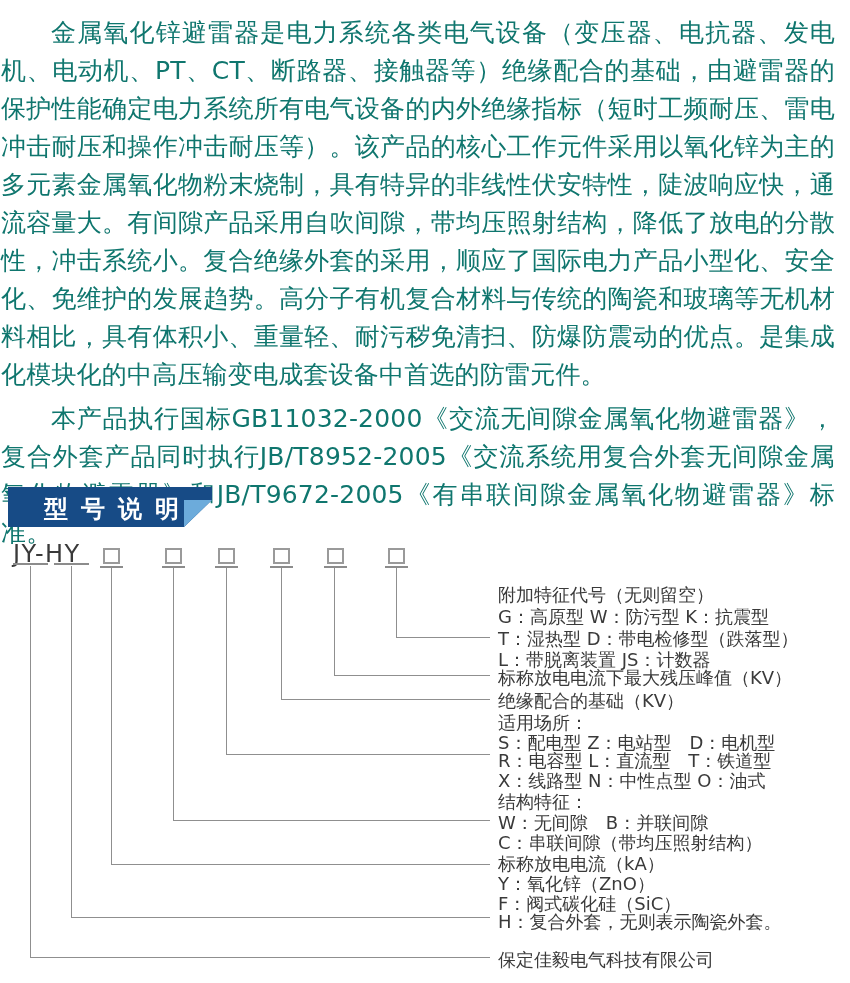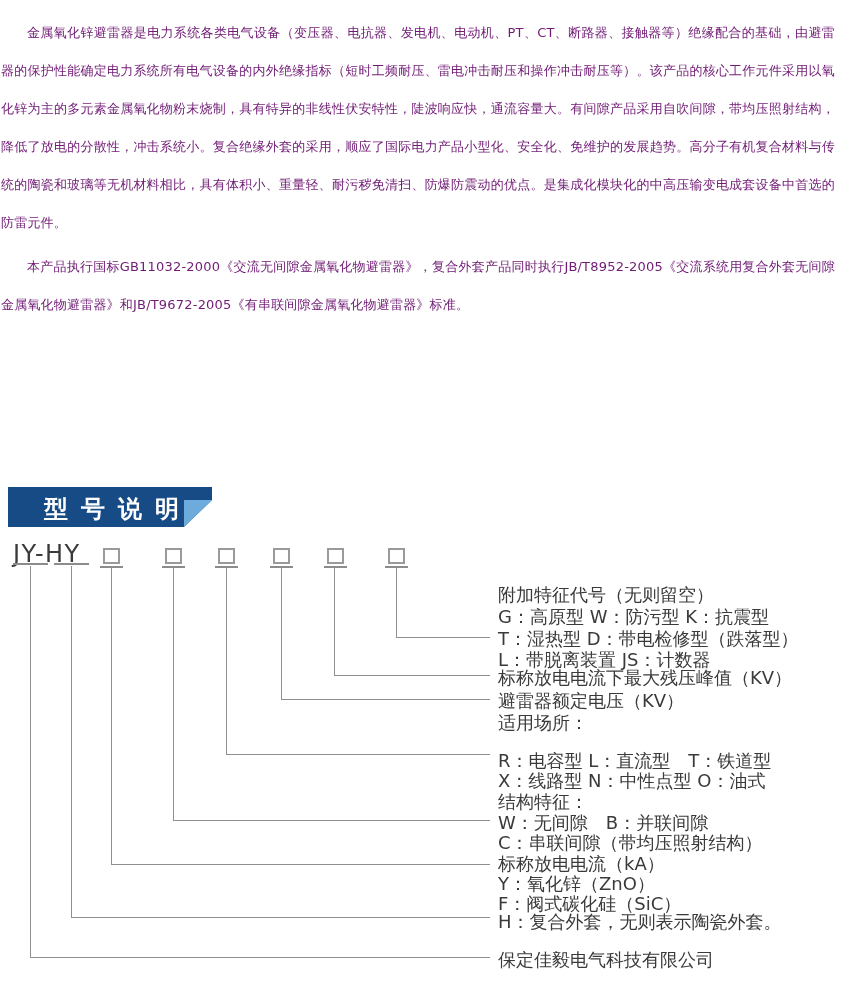--- a/index.html
+++ b/index.html
@@ -1,22 +1,22 @@
 <!DOCTYPE html>
 <html><head>
 <meta charset="utf-8">
 <style>
   html,body { margin:0; padding:0; background:#ffffff; }
   body { width:850px; height:983px; font-family:"DejavU Sans","DejaVu Sans",sans-serif; }
   .page { position:relative; width:850px; height:983px; background:#ffffff; overflow:hidden;
           font-family:"DejaVu Sans",sans-serif; }
 
   
-  .body-para { width:834px; margin:0 1px; font-size:13px; line-height:38px;
-               text-align:justify; text-indent:2em; color:#701a75; font-weight:500;
+  .body-para { width:834px; margin:0 1px; font-size:25px; line-height:38px;
+               text-align:justify; text-indent:2em; color:#0f766e; font-weight:500;
                letter-spacing:0.2px; }
   .body-para.first { margin-top:14px; }
   .body-para.second { margin-top:6px; }
 
   
   .banner { position:absolute; left:8px; top:487px; width:204px; height:32px; }
   .banner svg { position:absolute; left:0; top:0; display:block; }
   .banner-text { position:absolute; left:36px; top:6px; color:#ffffff; font-size:24px;
                  font-weight:bold; letter-spacing:13px; white-space:nowrap; }
 
@@ -87,22 +87,23 @@
   <div class="hline" style="left:334px; top:675px; width:156px;"></div>
 
   <div class="vline" style="left:396px; top:568px; height:69px;"></div>
   <div class="hline" style="left:396px; top:637px; width:94px;"></div>
 
   <div class="legend-line" style="top:607px;">G：高原型 W：防污型 K：抗震型</div>
   <div class="legend-line" style="top:585px;">附加特征代号（无则留空）</div>
   <div class="legend-line" style="top:629px;">T：湿热型 D：带电检修型（跌落型）</div>
   <div class="legend-line" style="top:650px;">L：带脱离装置 JS：计数器</div>
   <div class="legend-line" style="top:668px;">标称放电电流下最大残压峰值（KV）</div>
-  <div class="legend-line" style="top:691px;">避雷器额定电压（KV）</div>
+  <div class="legend-line" style="top:691px;">绝缘配合的基础（KV）</div>
   <div class="legend-line" style="top:713px;text-align:right;">适用场所：</div>
+  <div class="legend-line" style="top:733px;">S：配电型 Z：电站型　D：电机型</div>
   <div class="legend-line" style="top:751px;">R：电容型 L：直流型　T：铁道型</div>
   <div class="legend-line" style="top:771px;">X：线路型 N：中性点型 O：油式</div>
   <div class="legend-line" style="top:792px;">结构特征：</div>
   <div class="legend-line" style="top:813px;">W：无间隙　B：并联间隙</div>
   <div class="legend-line" style="top:833px;">C：串联间隙（带均压照射结构）</div>
   <div class="legend-line" style="top:854px;">标称放电电流（kA）</div>
   <div class="legend-line" style="top:874px;">Y：氧化锌（ZnO）</div>
   <div class="legend-line" style="top:894px;">F：阀式碳化硅（SiC）</div>
   <div class="legend-line" style="top:912px;">H：复合外套，无则表示陶瓷外套。</div>
   <div class="legend-line" style="top:980px;">（HY=YH）</div>

